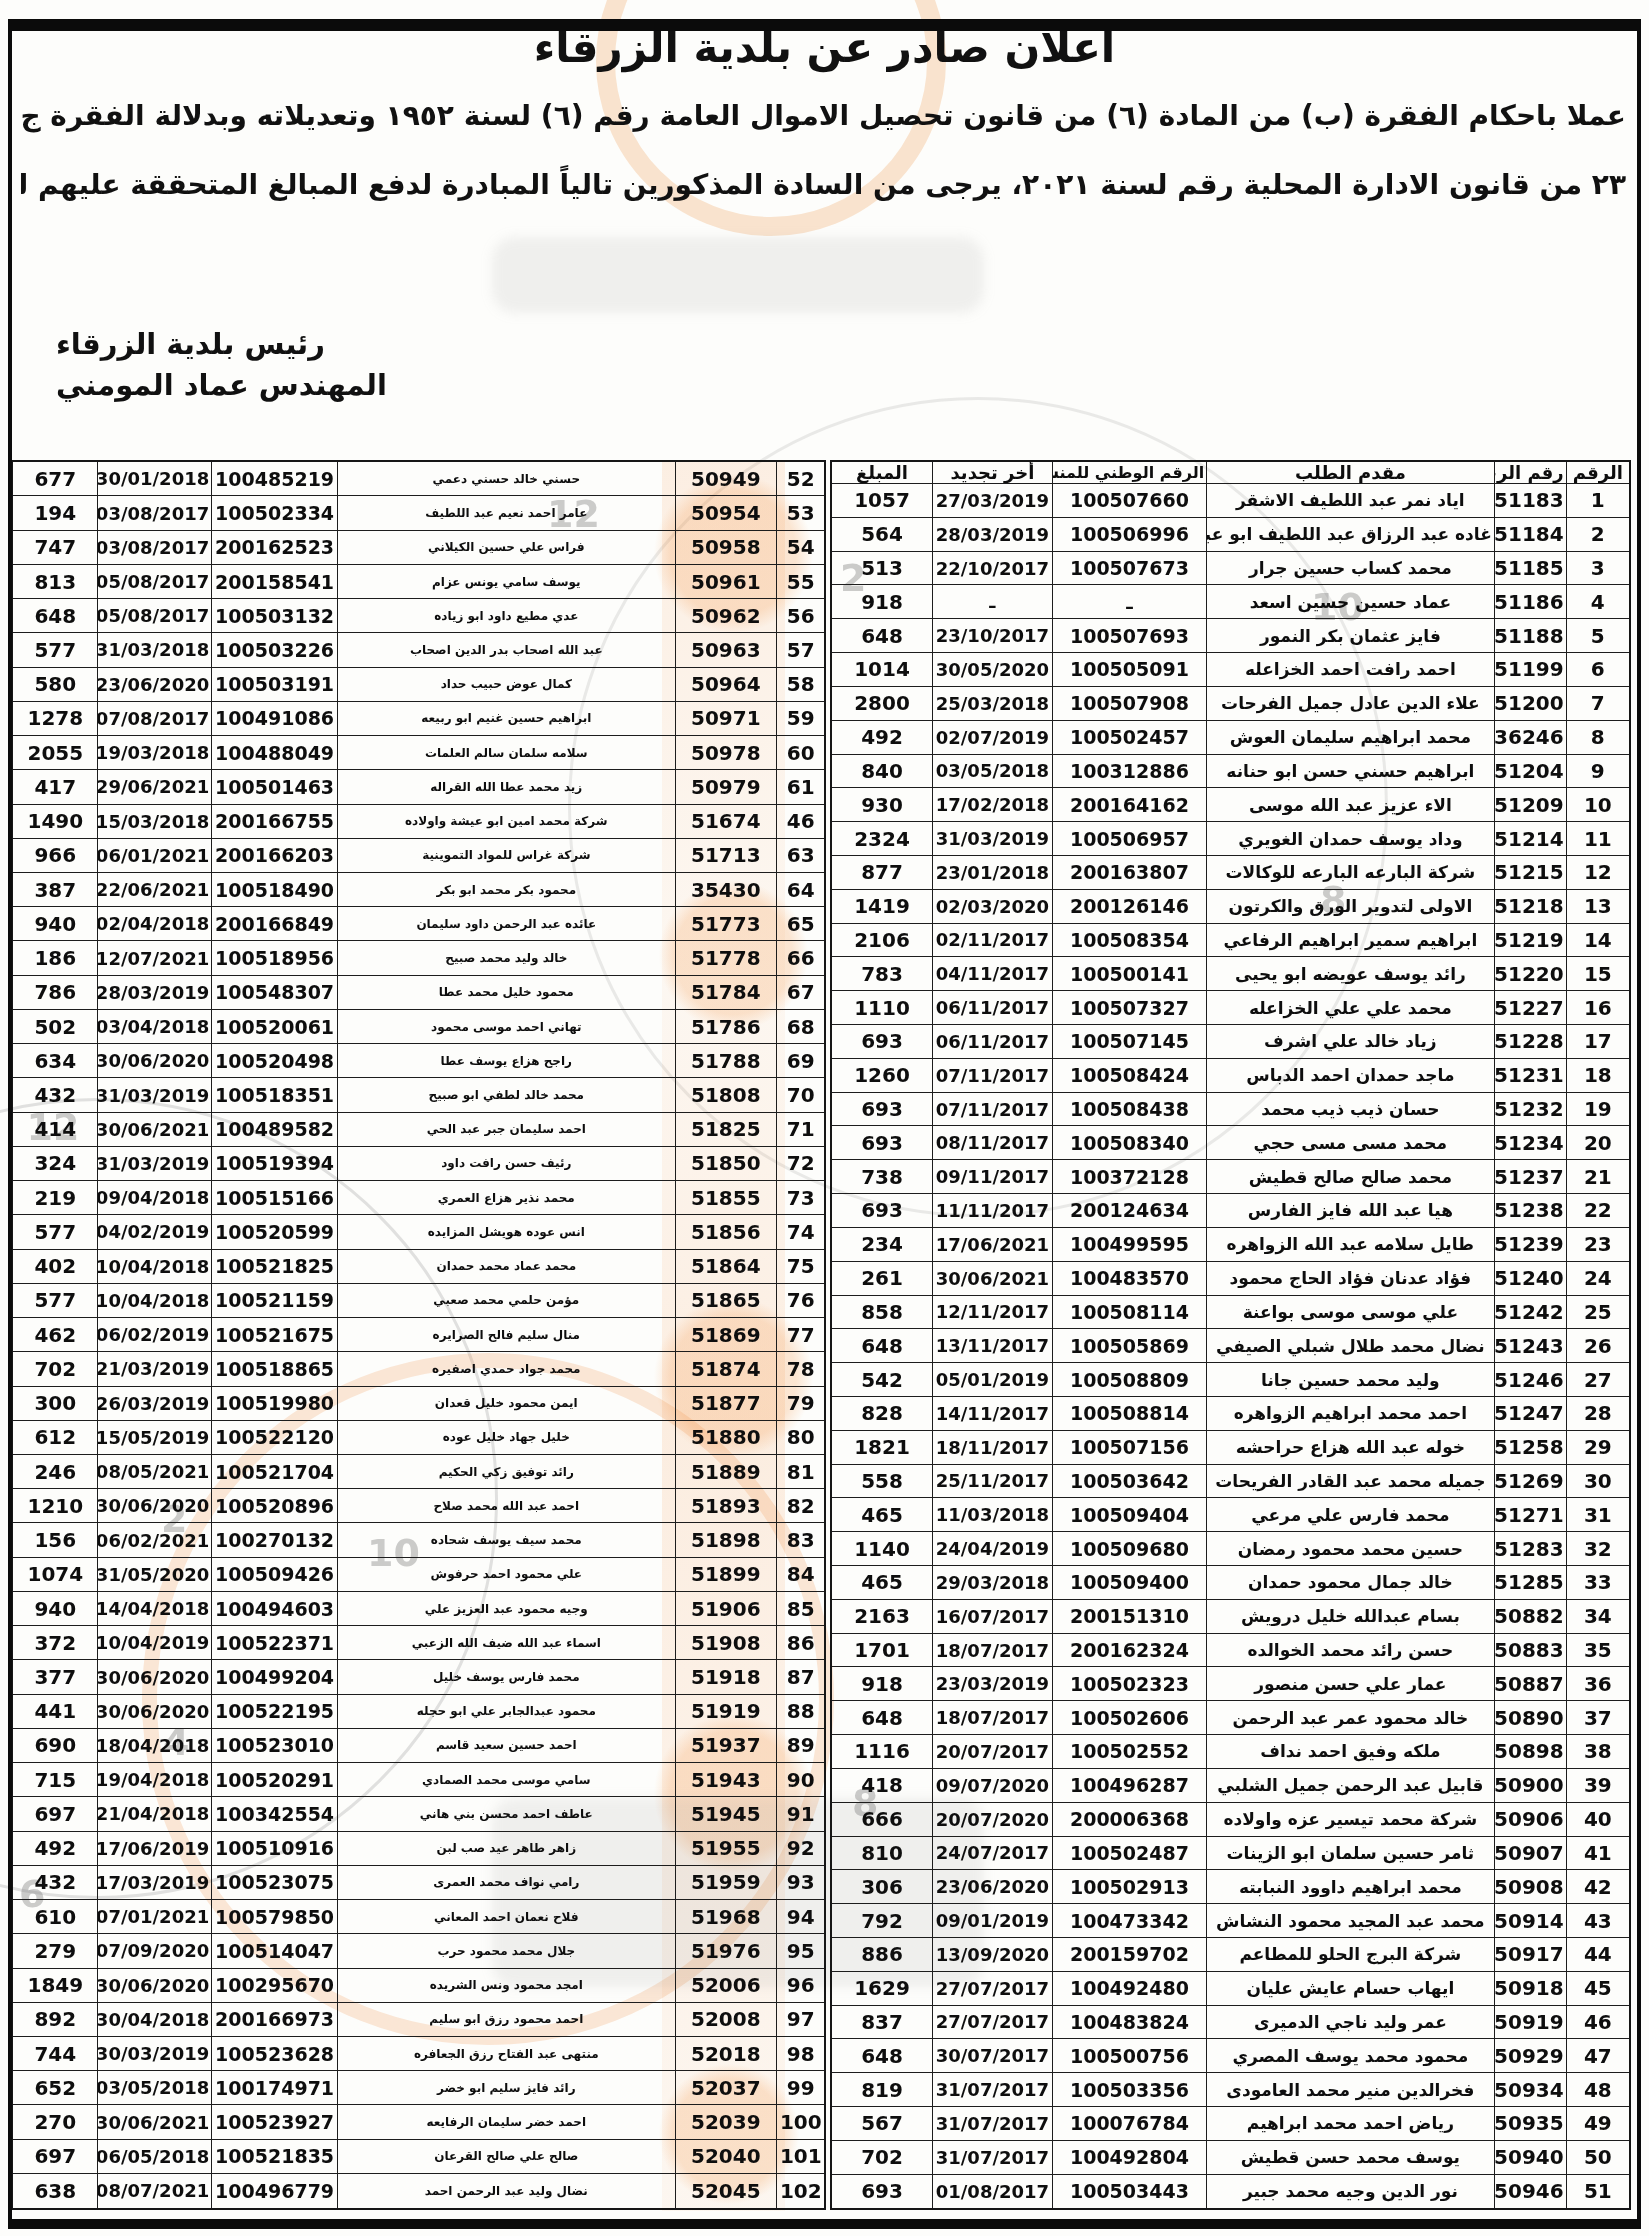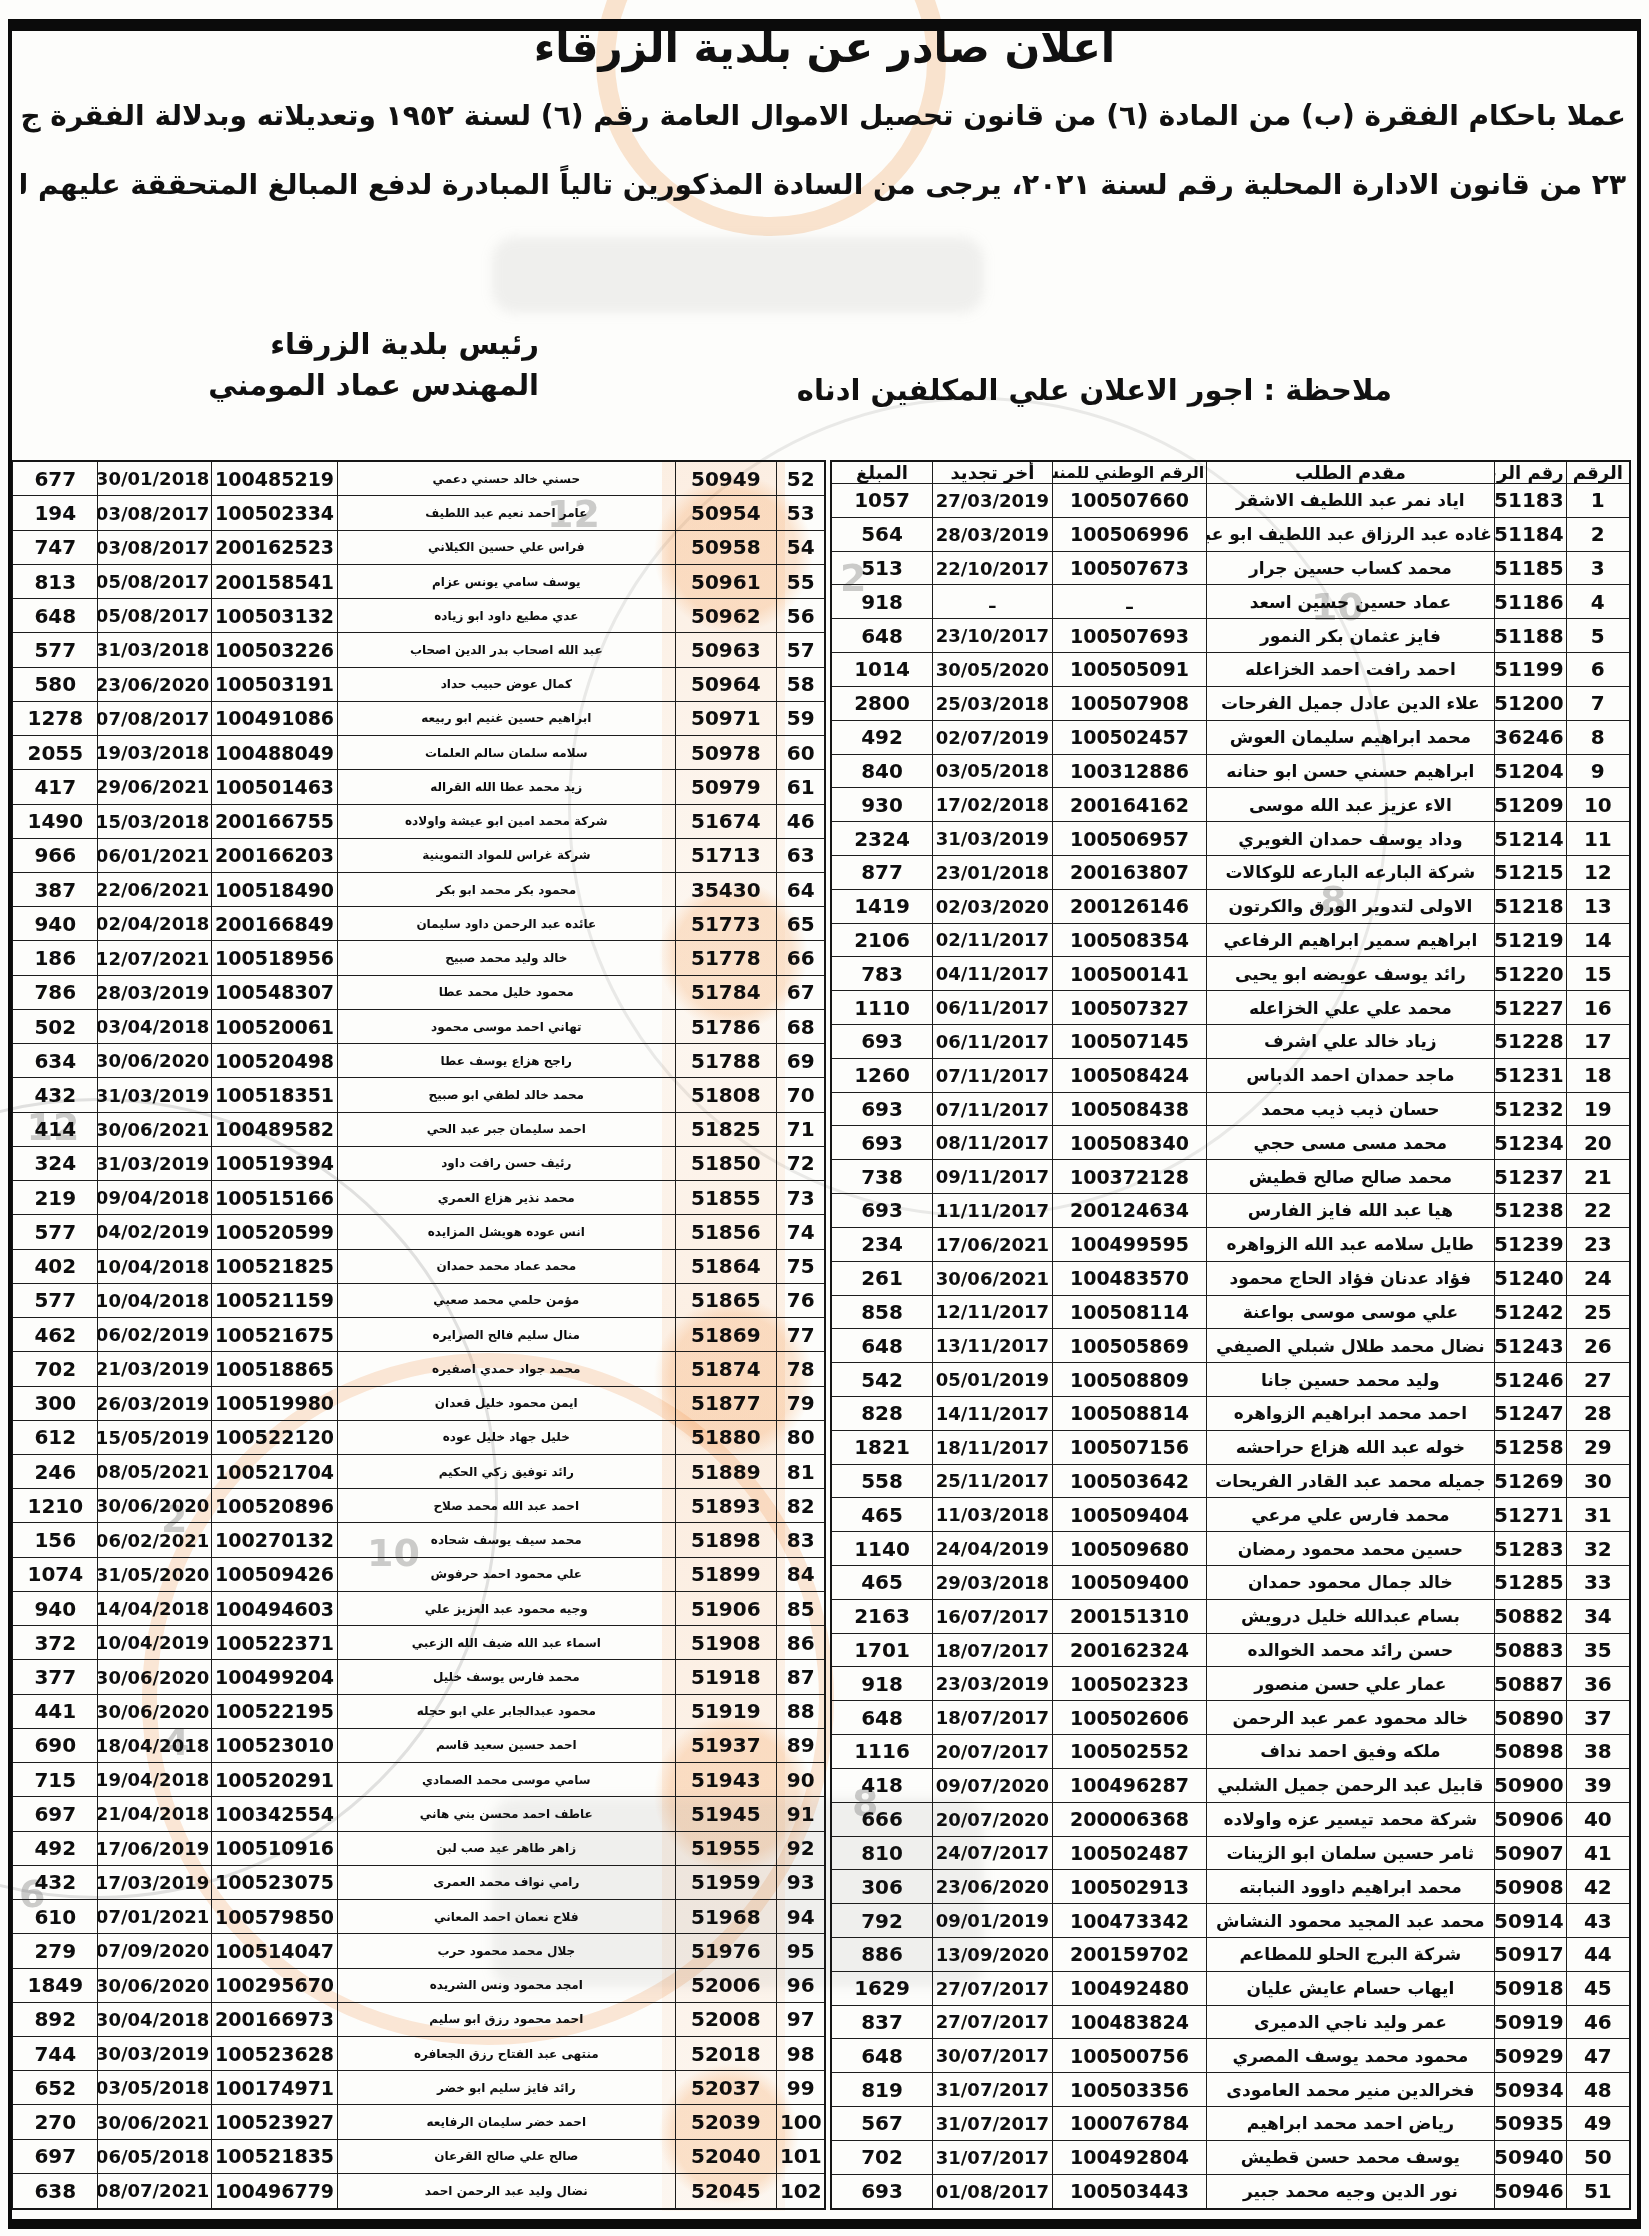--- a/index.html
+++ b/index.html
@@ -7,21 +7,21 @@
         font-family:"DejaVu Sans",sans-serif;color:#111;}
   .frame{position:absolute;left:7.6px;top:19px;right:8.5px;bottom:6.6px;border:4.7px solid #0b0b0b;
          border-top-width:12.3px;border-bottom-width:10.4px;pointer-events:none;}
   
   .title{position:absolute;top:23px;left:0;right:0;text-align:center;direction:rtl;
          font-size:42px;font-weight:bold;letter-spacing:-0.9px;}
   .para{position:absolute;top:81px;left:21px;right:23px;direction:rtl;}
   .pline{height:69px;line-height:69px;font-size:28px;font-weight:bold;white-space:nowrap;
          text-align:justify;overflow:hidden;}
   .pline.stretch{text-align-last:justify;}
-  .signature{position:absolute;top:324px;left:66px;width:473px;text-align:right;direction:rtl;}
+  .signature{position:absolute;top:324px;left:56px;width:473px;text-align:left;direction:rtl;}
   .signature div{font-size:29px;font-weight:bold;line-height:41px;}
   .note{position:absolute;top:373px;right:257px;direction:rtl;font-size:29px;font-weight:bold;}
   
   .tblwrap{position:absolute;top:460px;height:1750px;}
   .tblwrap.left{left:11.4px;width:815px;}
   .tblwrap.right{left:830px;width:801px;}
   table.tbl{width:100%;height:100%;border-collapse:collapse;table-layout:fixed;direction:rtl;
             border:2.8px solid #161616;}
   table.tbl td,table.tbl th{border:1.9px solid #1d1d1d;text-align:center;vertical-align:middle;
             font-weight:bold;padding:0 1.9px;overflow:hidden;white-space:nowrap;color:#0e0e0e;}
@@ -91,21 +91,20 @@
   <div class="para">
     <div class="pline stretch">عملا باحكام الفقرة (ب) من المادة (٦) من قانون تحصيل الاموال العامة رقم (٦) لسنة ١٩٥٢ وتعديلاته وبدلالة الفقرة ج من المادة</div>
     <div class="pline stretch">٢٣ من قانون الادارة المحلية رقم لسنة ٢٠٢١، يرجى من السادة المذكورين تالياً المبادرة لدفع المبالغ المتحققة عليهم لحساب بلدية</div>
   </div>
 
   <div class="signature">
     <div>رئيس بلدية الزرقاء</div>
     <div>المهندس عماد المومني</div>
   </div>
 
-  <div class="note">ملاحظة : اجور الاعلان علي المكلفين ادناه</div>
 
   <div class="tblwrap right">
     <table class="tbl">
       <colgroup>
         <col style="width:8%">
           <col style="width:9%">
           <col style="width:36%">
         <col style="width:19.3%">
           <col style="width:15%">
           <col style="width:12.7%">

